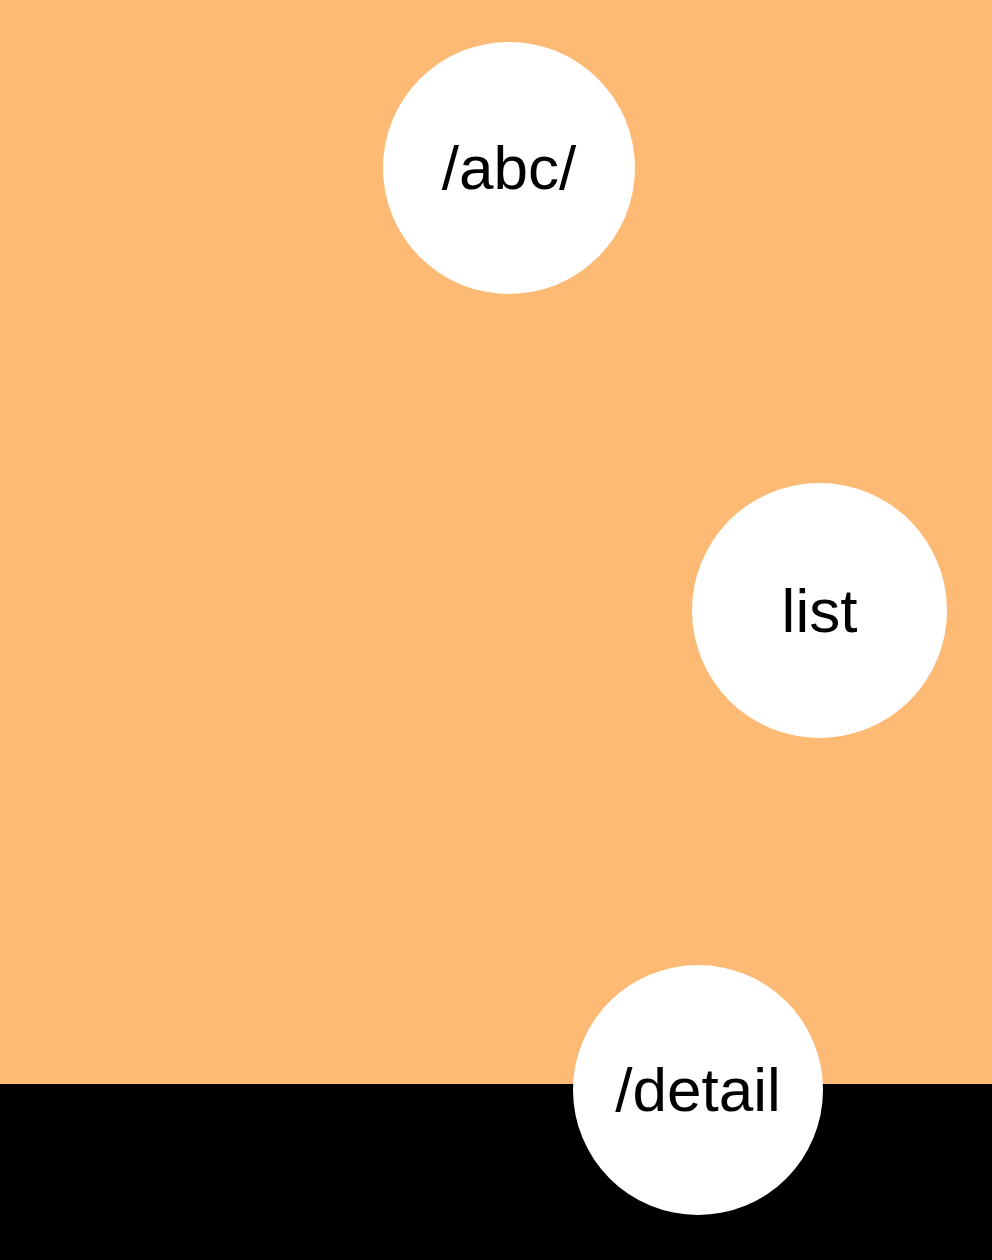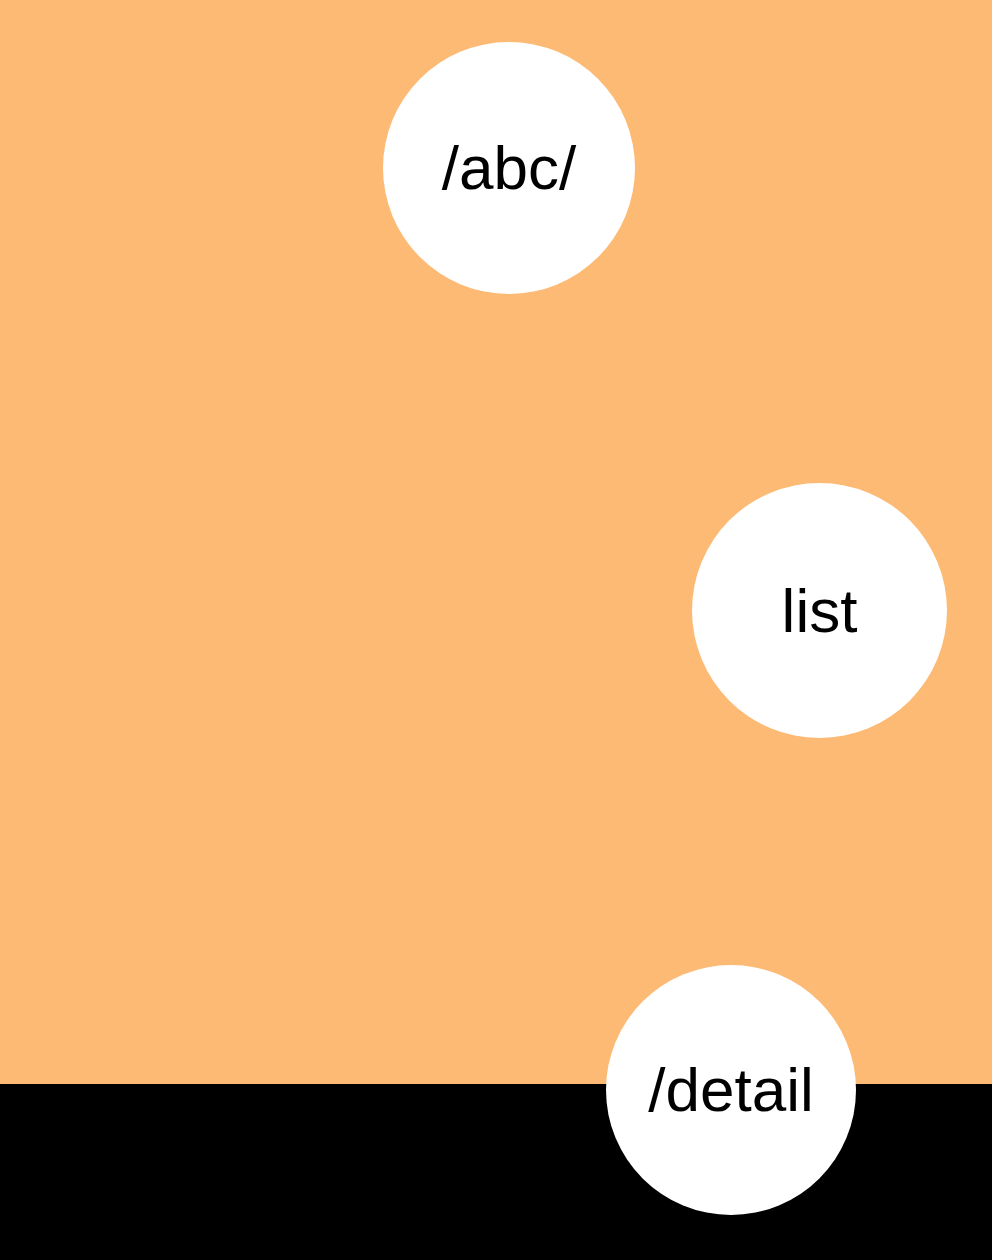--- a/index.html
+++ b/index.html
@@ -36,21 +36,21 @@
     color: #000000;
     letter-spacing: 0px;
     white-space: nowrap;
     text-align: center;
     -webkit-font-smoothing: antialiased;
   }
   
   #node-abc    { left: 383px; top:  42px; width: 252px; height: 252px; }
   #node-list   { left:  45px; top: 485px; width: 250px; height: 250px; }
   #node-info   { left: 692px; top: 483px; width: 255px; height: 255px; }
-  #node-detail { left: 606px; top: 965px; width: 250px; height: 250px; }
+  #node-detail { left: 573px; top: 965px; width: 250px; height: 250px; }
 </style>
 </head>
 <body>
 
 <div id="canvas">
 
   <div class="node" id="node-abc">
     <span class="node-label">/abc/</span>
   </div>
 

